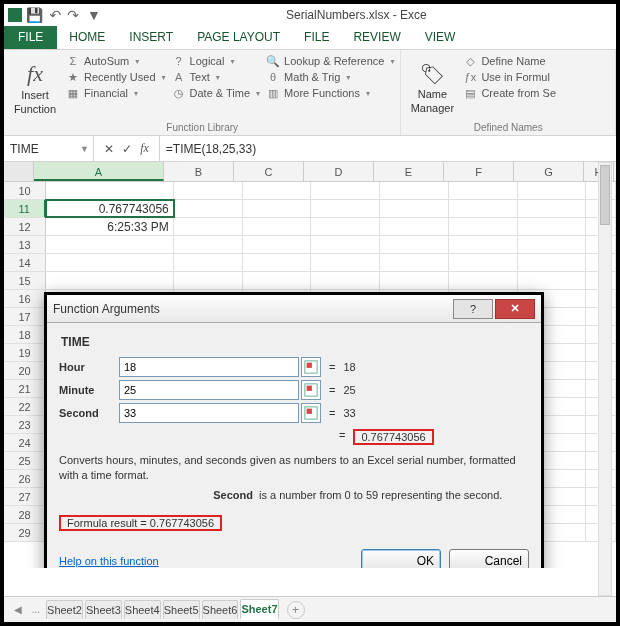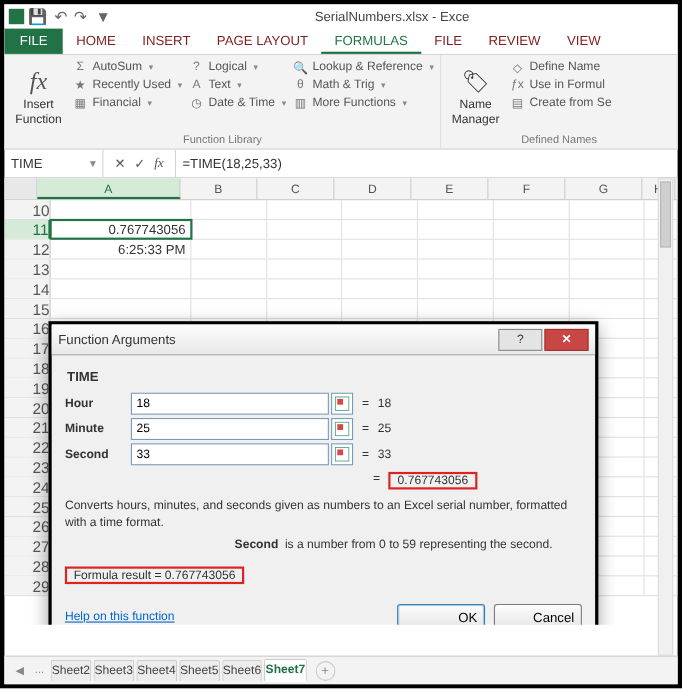--- a/index.html
+++ b/index.html
@@ -16,21 +16,21 @@
 
   
   .titlebar { height: 22px; background: #fff; display: flex; align-items: center; padding: 0 4px; }
   .tb-icon { width:14px; height:14px; background:#217346; margin-right:4px; display:inline-block; }
   .tb-qat { display:flex; gap:6px; align-items:center; }
   .tb-qat span { color:#666; font-size:14px; cursor:pointer; }
   .tb-title { flex:1; text-align:center; color:#444; font-size:12px; }
 
   
   .ribbon-tabs { display:flex; height:24px; border-bottom:1px solid #d4d4d4; background:#fff; }
-  .ribbon-tabs .tab { padding:4px 12px 0; color:#7f1d1d; font-size:12px; cursor:pointer; }
+  .ribbon-tabs .tab { padding:4px 12px 0; color:#14532d; font-size:12px; cursor:pointer; }
   .ribbon-tabs .tab.file { background:#217346; color:#fff; padding:4px 14px; }
   .ribbon-tabs .tab.active { color:#217346; border-bottom:2px solid #217346; }
 
   
   .ribbon { display:flex; height:86px; background:#f3f3f3; border-bottom:1px solid #d4d4d4; }
   .rgroup { border-right:1px solid #e0e0e0; padding:4px 6px 2px 6px; display:flex; flex-direction:column; }
   .rgroup .body { display:flex; gap:6px; flex:1; }
   .rgroup .label { text-align:center; font-size:10px; color:#777; }
   .big-btn { display:flex; flex-direction:column; align-items:center; justify-content:center; width:50px; gap:2px; cursor:pointer; }
   .big-btn .ico { font-size:22px; color:#555; font-style:italic; font-family:Georgia,serif; }
@@ -52,21 +52,21 @@
   .grid-wrap { position:relative; height:406px; overflow:hidden; }
   .colheads { display:flex; height:20px; background:#f3f3f3; border-bottom:1px solid #ccc; }
   .corner { width:30px; border-right:1px solid #ccc; background:#e8e8e8; }
   .ch { border-right:1px solid #ccc; text-align:center; font-size:11px; color:#555; line-height:20px; }
   .ch.A { width:130px; background:#d6ead8; color:#217346; border-bottom:2px solid #217346; }
   .ch.B { width:70px; } .ch.C { width:70px; } .ch.D { width:70px; }
   .ch.E { width:70px; } .ch.F { width:70px; } .ch.G { width:70px; } .ch.H { width:30px; }
 
   .rows { }
   .row { display:flex; height:18px; border-bottom:1px solid #e0e0e0; }
-  .rh { width:43px; background:#f3f3f3; border-right:1px solid #ccc; text-align:right; font-size:14px; color:#555; line-height:18px; }
+  .rh { width:43px; background:#f3f3f3; border-right:1px solid #ccc; text-align:center; font-size:11px; color:#555; line-height:18px; }
   .rh.sel { background:#d6ead8; color:#217346; border-right:2px solid #217346; }
   .cell { border-right:1px solid #e0e0e0; padding:0 4px; font-size:12px; line-height:18px; text-align:right; overflow:hidden; }
   .cA { width:130px; } .cB{width:70px;} .cC{width:70px;} .cD{width:70px;}
   .cE{width:70px;} .cF{width:70px;} .cG{width:70px;} .cH{width:30px;}
   .cell.active { outline:2px solid #217346; outline-offset:-1px; background:#fff; }
 
   
   .dialog { position:absolute; left:40px; top:130px; width:500px; border:3px solid #000; background:#f0f0f0; box-shadow:0 4px 16px rgba(0,0,0,0.4); font-size:11px; }
   .dlg-title { background:linear-gradient(#fdfdfd,#e8e8e8); height:28px; display:flex; align-items:center; padding:0 6px; border-bottom:1px solid #aaa; }
   .dlg-title .txt { flex:1; color:#333; font-size:12px; }
@@ -121,21 +121,20 @@
       <span class="dd">▼</span>
     </div>
     <div class="tb-title">SerialNumbers.xlsx - Exce</div>
   </div>
 
   <div class="ribbon-tabs">
     <div class="tab file">FILE</div>
     <div class="tab">HOME</div>
     <div class="tab">INSERT</div>
     <div class="tab">PAGE LAYOUT</div>
-    <div class="tab active">FORMULAS</div>
     <div class="tab">FILE</div>
     <div class="tab">REVIEW</div>
     <div class="tab">VIEW</div>
   </div>
 
   <div class="ribbon">
     <div class="rgroup" style="flex:0 0 auto;">
       <div class="body">
         <div class="big-btn">
           <span class="ico">fx</span>

